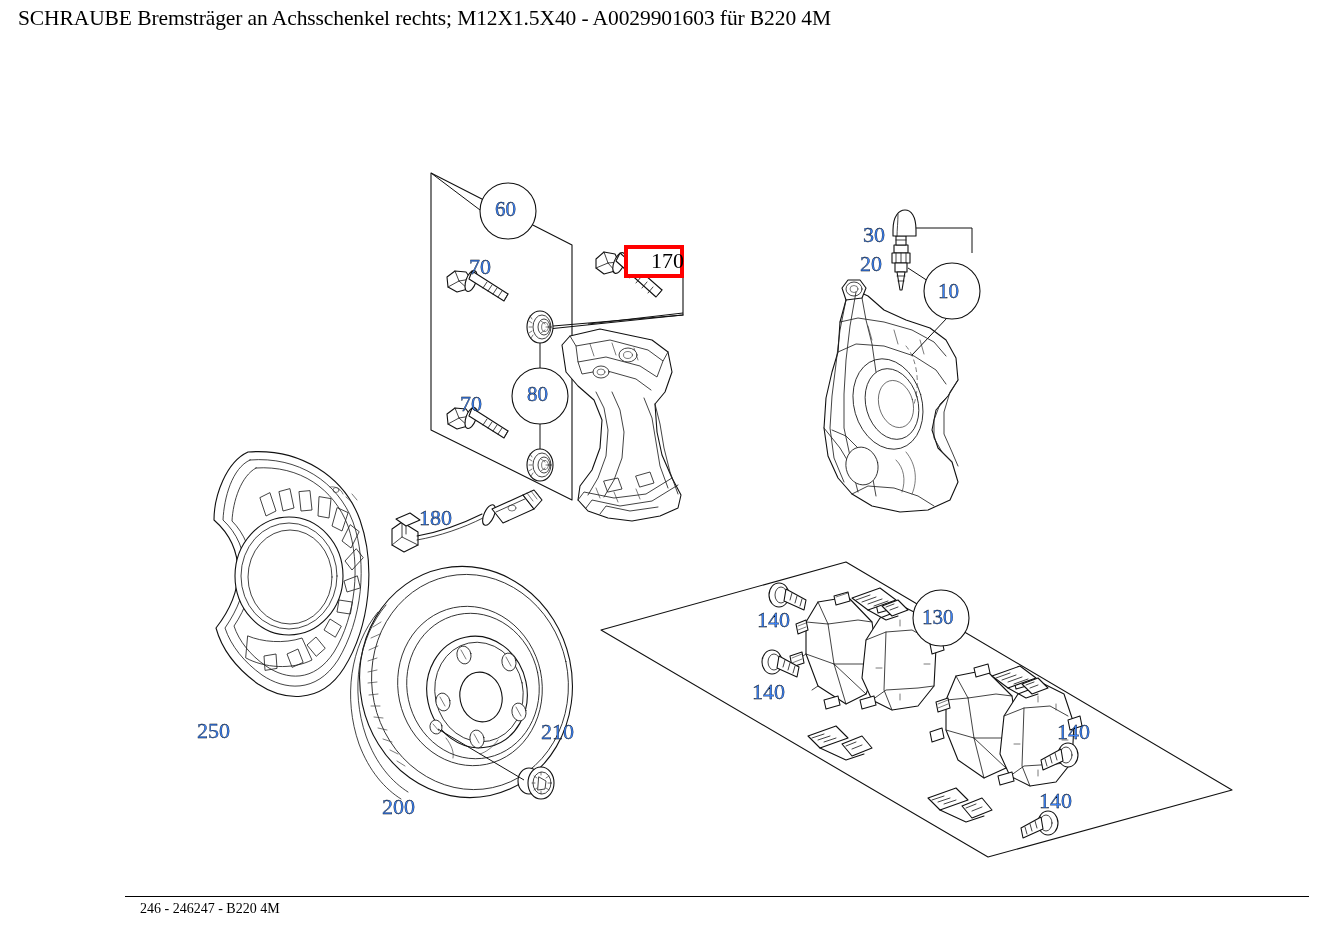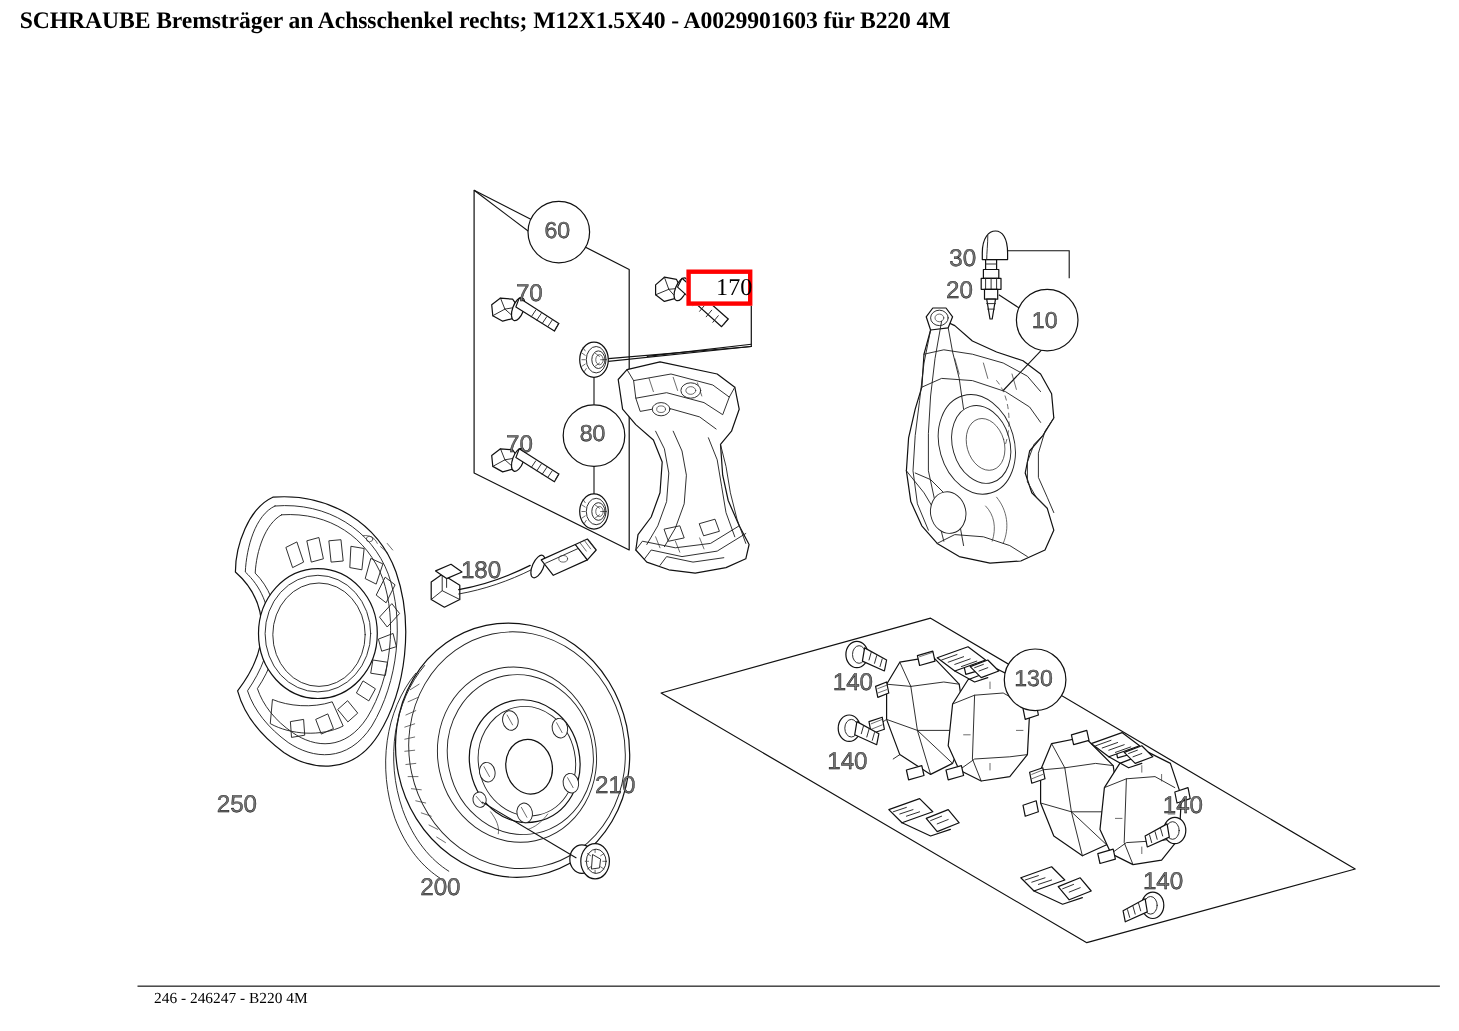--- a/index.html
+++ b/index.html
@@ -16,21 +16,21 @@
     font-family: "Liberation Serif", "DejaVu Serif", serif;
     color: #000000;
   }
 
   
   #doc-title {
     position: absolute;
     left: 18px;
     top: 6px;
     font-size: 21.5px;
-    font-weight: bold;
+    font-weight: normal;
     letter-spacing: -0.1px;
     white-space: nowrap;
     font-family: "Liberation Serif", "DejaVu Serif", serif;
   }
 
   
   #footer-rule {
     position: absolute;
     left: 125px;
     top: 896px;
@@ -52,24 +52,24 @@
     position: absolute;
     left: 0;
     top: 0;
     width: 1326px;
     height: 937px;
   }
 
   
   .num-label {
     position: absolute;
-    font-family: Liberation Sans, sans-serif;
+    font-family: Liberation Serif, serif;
     font-size: 22px;
     line-height: 1;
-    color: #737373;
+    color: #3b82f6;
     white-space: nowrap;
     -webkit-text-stroke: 0.35px #000;
   }
   .num-label.balloon {
     font-size: 21px;
   }
 
   
   #hl-170-box {
     position: absolute;
@@ -537,20 +537,20 @@
 <div class="num-label" id="lbl-70a" style="left:469px; top:256px;">70</div>
 <div class="num-label" id="lbl-70b" style="left:460px; top:393px;">70</div>
 <div class="num-label balloon" id="lbl-80" style="left:527px; top:384px;">80</div>
 <div class="num-label balloon" id="lbl-130" style="left:922px; top:607px;">130</div>
 <div class="num-label" id="lbl-140a" style="left:757px; top:609px;">140</div>
 <div class="num-label" id="lbl-140b" style="left:752px; top:681px;">140</div>
 <div class="num-label" id="lbl-140c" style="left:1057px; top:721px;">140</div>
 <div class="num-label" id="lbl-140d" style="left:1039px; top:790px;">140</div>
 <div class="num-label" id="lbl-180" style="left:419px; top:507px;">180</div>
 <div class="num-label" id="lbl-200" style="left:382px; top:796px;">200</div>
-<div class="num-label" id="lbl-210" style="left:541px; top:703px;text-align:right;">210</div>
+<div class="num-label" id="lbl-210" style="left:541px; top:721px;text-align:right;">210</div>
 <div class="num-label" id="lbl-250" style="left:197px; top:720px;">250</div>
 
 <div id="hl-170-box"></div>
 <div id="hl-170-text">170</div>
 
 <div id="footer-rule"></div>
 <div id="footer-text">246 - 246247 - B220 4M</div>
 
 </body></html>

